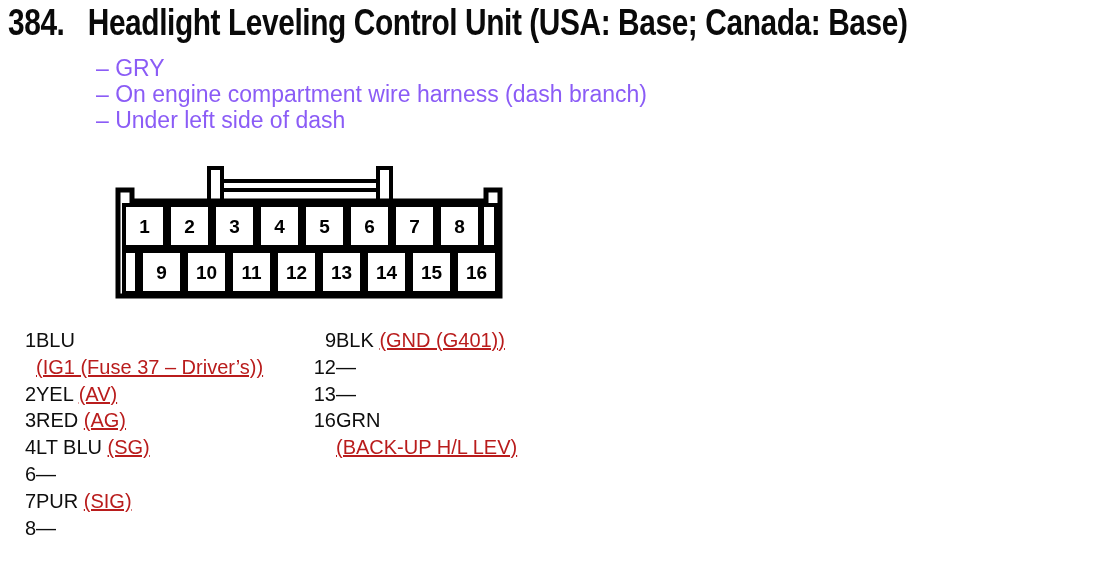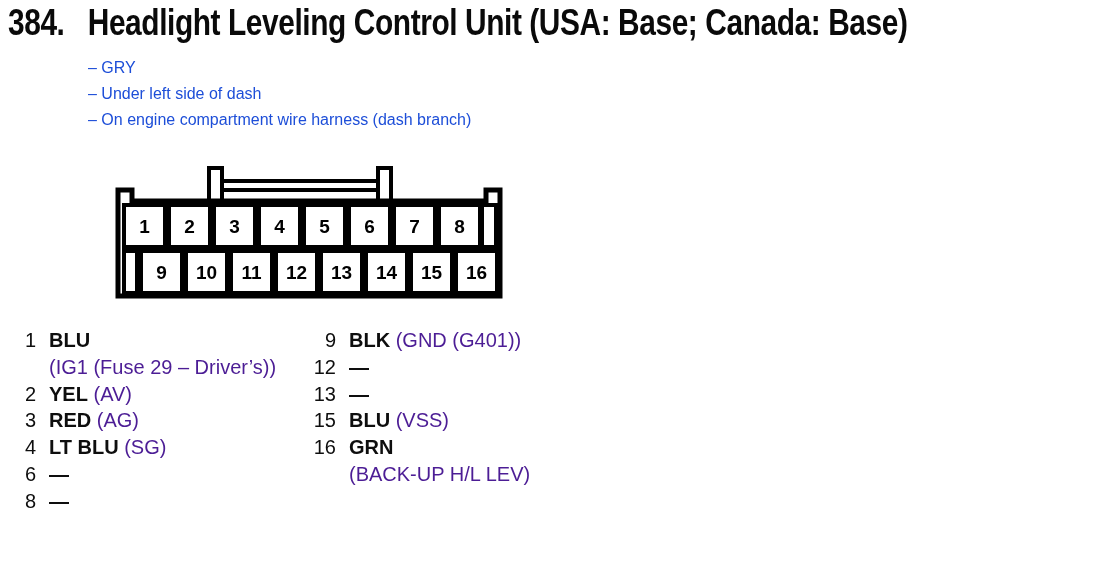--- a/index.html
+++ b/index.html
@@ -15,22 +15,22 @@
     position:absolute;left:8px;top:3px;margin:0;
     font-size:36px;font-weight:bold;line-height:40px;
     white-space:nowrap;letter-spacing:-0.5px;
     transform:scaleX(0.83);transform-origin:0 50%;
     display:flex;color:#0a0a0a;
   }
   .sec-num{margin-right:28px;}
 
   
   .notes{
-    position:absolute;left:88px;top:55px;
-    font-size:16px;line-height:26px;color:#1d4ed8;
+    position:absolute;left:96px;top:55px;
+    font-size:23px;line-height:26px;color:#8b5cf6;
     white-space:nowrap;
   }
 
   
   .connector{position:absolute;left:114px;top:158px;width:400px;height:145px;}
   .shell{fill:#ffffff;stroke:#000000;stroke-width:5;stroke-linejoin:miter;}
   .latch-post,.latch-bar{fill:#ffffff;stroke:#000000;stroke-width:4;}
   .pin-box{fill:#ffffff;stroke:#000000;stroke-width:4;}
   .pin-label{
     font-family:"Liberation Sans",sans-serif;
@@ -40,37 +40,37 @@
   
   .pin-col{
     position:absolute;top:327px;
     font-size:20px;line-height:26.8px;
     white-space:nowrap;color:#0e0e0e;
   }
   #pin-col-left{left:5px;}
   #pin-col-right{left:305px;}
   .pin-row{height:26.8px;}
   .pin-num{display:inline-block;width:31px;text-align:right;}
-  .pin-wire{margin-left:13px;font-weight:bold;}
-  .pin-signal{color:#4c1d95;}
+  .pin-wire{margin-left:0;}
+  .pin-signal{color:#b91c1c;text-decoration:underline;}
 </style>
 </head>
 <body>
 
 <div class="page">
 
   <h1 class="title">
     <span class="sec-num">384.</span>
     <span>Headlight Leveling Control Unit (USA: Base; Canada: Base)</span>
   </h1>
 
   <div class="notes" id="notes">
       <div class="note-line">– GRY</div>
+      <div class="note-line">– On engine compartment wire harness (dash branch)</div>
       <div class="note-line">– Under left side of dash</div>
-      <div class="note-line">– On engine compartment wire harness (dash branch)</div>
     </div>
 
   <div class="connector">
     <svg id="connector-svg" viewBox="0 0 400 145" width="400" height="145">
       <rect class="latch-bar" x="103" y="23" width="166" height="9"></rect>
       <rect class="latch-post" x="95" y="10" width="13" height="36"></rect>
       <rect class="latch-post" x="264" y="10" width="13" height="36"></rect>
       <path class="shell" d="M 4 32 H 18 V 43 H 372 V 32 H 386 V 138 H 4 Z"></path>
       <g id="pin-slots">
           <rect x="10" y="47" width="41" height="42" class="pin-box"></rect>
@@ -106,29 +106,29 @@
           <rect x="297" y="93" width="41" height="42" class="pin-box"></rect>
           <text x="317.5" y="121" class="pin-label">15</text>
           <rect x="342" y="93" width="41" height="42" class="pin-box"></rect>
           <text x="362.5" y="121" class="pin-label">16</text>
         </g>
     </svg>
   </div>
 
   <div class="pin-col" id="pin-col-left">
       <div class="pin-row"><span class="pin-num">1</span><span class="pin-wire">BLU</span></div>
-      <div class="pin-row"><span class="pin-num"></span><span class="pin-wire"></span><span class="pin-signal">(IG1 (Fuse 29 – Driver’s))</span></div>
+      <div class="pin-row"><span class="pin-num"></span><span class="pin-wire"></span><span class="pin-signal">(IG1 (Fuse 37 – Driver’s))</span></div>
       <div class="pin-row"><span class="pin-num">2</span><span class="pin-wire">YEL</span> <span class="pin-signal">(AV)</span></div>
       <div class="pin-row"><span class="pin-num">3</span><span class="pin-wire">RED</span> <span class="pin-signal">(AG)</span></div>
       <div class="pin-row"><span class="pin-num">4</span><span class="pin-wire">LT BLU</span> <span class="pin-signal">(SG)</span></div>
       <div class="pin-row"><span class="pin-num">6</span><span class="pin-wire">—</span></div>
+      <div class="pin-row"><span class="pin-num">7</span><span class="pin-wire">PUR</span> <span class="pin-signal">(SIG)</span></div>
       <div class="pin-row"><span class="pin-num">8</span><span class="pin-wire">—</span></div>
     </div>
   <div class="pin-col" id="pin-col-right">
       <div class="pin-row"><span class="pin-num">9</span><span class="pin-wire">BLK</span> <span class="pin-signal">(GND (G401))</span></div>
       <div class="pin-row"><span class="pin-num">12</span><span class="pin-wire">—</span></div>
       <div class="pin-row"><span class="pin-num">13</span><span class="pin-wire">—</span></div>
-      <div class="pin-row"><span class="pin-num">15</span><span class="pin-wire">BLU</span> <span class="pin-signal">(VSS)</span></div>
       <div class="pin-row"><span class="pin-num">16</span><span class="pin-wire">GRN</span></div>
       <div class="pin-row"><span class="pin-num"></span><span class="pin-wire"></span><span class="pin-signal">(BACK-UP H/L LEV)</span></div>
     </div>
 
 </div>
 
 </body></html>

